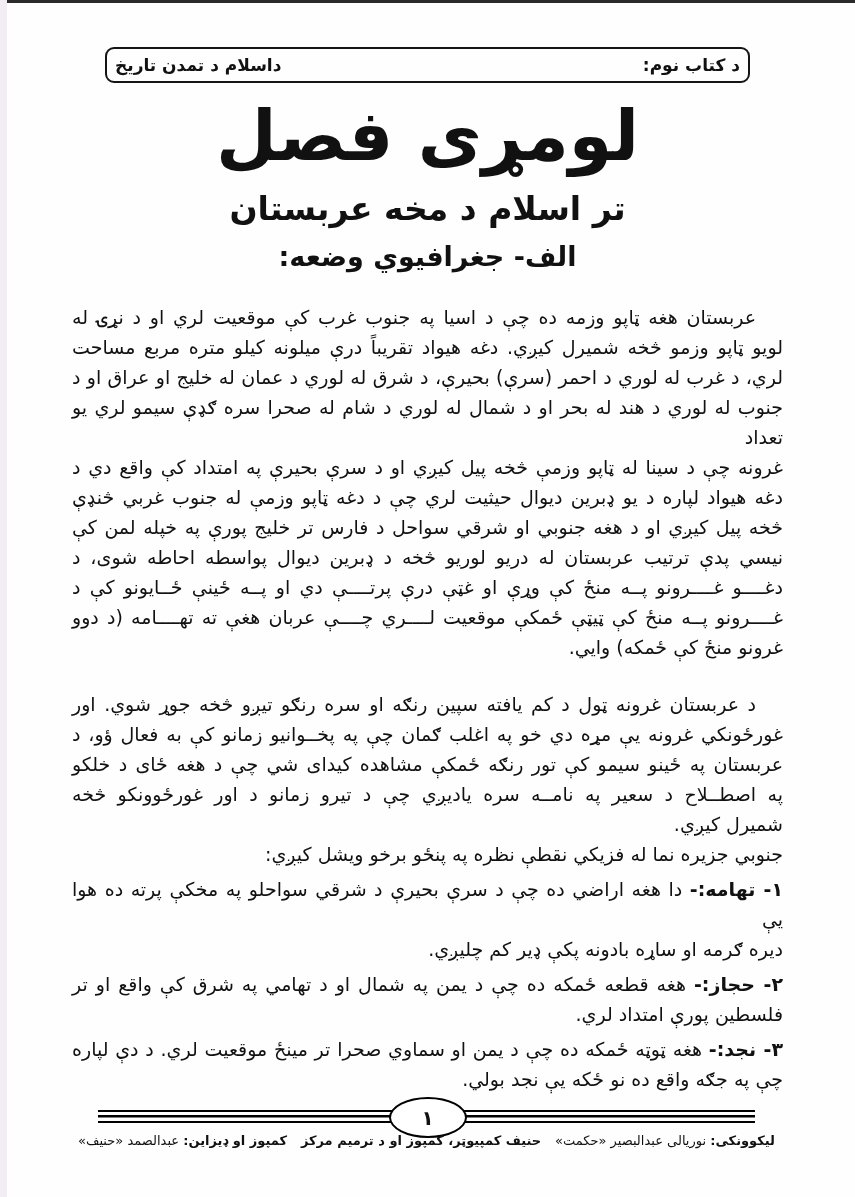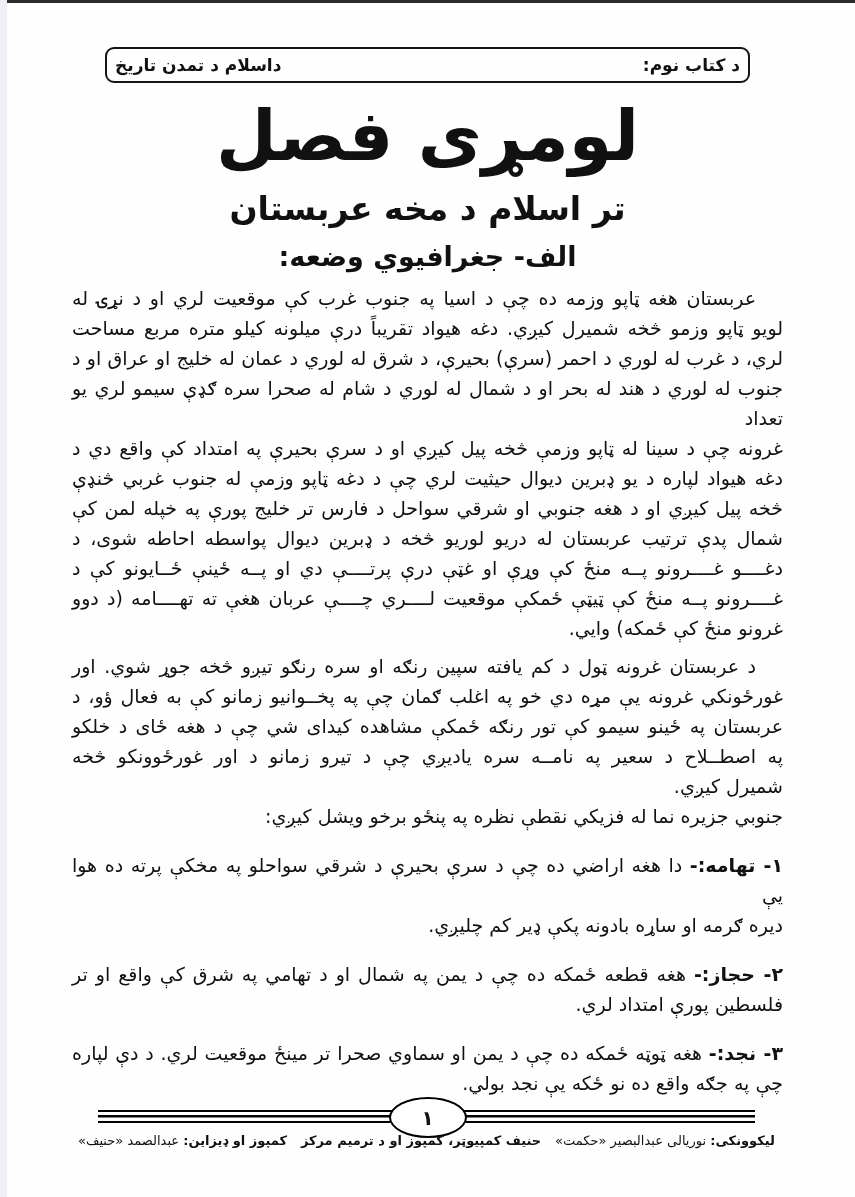--- a/index.html
+++ b/index.html
@@ -53,28 +53,28 @@
   }
   .section-heading{
     margin-top:8px;
     text-align:center;
     font-size:27px;
     line-height:36px;
     font-weight:bold;
   }
 
   .bodytext{font-size:19px;line-height:30px;}
-  .para{margin-top:8px;}
+  .para{margin-top:27px;}
   .jline{text-align:justify;text-align-last:justify;}
   .indent-first{padding-right:27px;}
   .rline{text-align:right;}
   .rline-inset{text-align:right;padding-left:78px;}
   .cline{text-align:right;}
   .bold{font-weight:bold;}
-  .item{margin-top:19px;}
+  .item{margin-top:5px;}
 
   
   .footer-rule{
     position:absolute;
     left:98px;right:100px;top:1110px;
     height:9px;
     border-top:2.5px solid #000;
     border-bottom:2.5px solid #000;
     background:linear-gradient(#000,#000) center/100% 2.5px no-repeat;
   }
@@ -121,21 +121,21 @@
 
     <div class="bodytext">
       <div class="para">
         <div class="jline indent-first">عربستان هغه ټاپو وزمه ده چې د اسیا په جنوب غرب کې موقعیت لري او د نړۍ له</div>
         <div class="jline">لویو ټاپو وزمو څخه شمیرل کیږي. دغه هیواد تقریباً درې میلونه کیلو متره مربع مساحت</div>
         <div class="jline">لري، د غرب له لوري د احمر (سرې) بحیرې، د شرق له لوري د عمان له خلیج او عراق او د</div>
         <div class="jline">جنوب له لوري د هند له بحر او د شمال له لوري د شام له صحرا سره ګډې سیمو لري یو تعداد</div>
         <div class="jline">غرونه چې د سینا له ټاپو وزمې څخه پیل کیږي او د سرې بحیرې په امتداد کې واقع دي د</div>
         <div class="jline">دغه هیواد لپاره د یو ډبرین دیوال حیثیت لري چې د دغه ټاپو وزمې له جنوب غربي څنډې</div>
         <div class="jline">څخه پیل کیږي او د هغه جنوبي او شرقي سواحل د فارس تر خلیج پورې په خپله لمن کې</div>
-        <div class="jline">شمال پدې ترتیب عربستان له دریو لوریو څخه د ډبرین دیوال پواسطه احاطه شوی، د</div>
+        <div class="jline">نیسي پدې ترتیب عربستان له دریو لوریو څخه د ډبرین دیوال پواسطه احاطه شوی، د</div>
         <div class="jline">دغــــو غــــرونو پــه منځ کې وړې او غټې درې پرتــــې دي او پــه ځینې ځــایونو کې د</div>
         <div class="jline">غــــرونو پــه منځ کې ټیټې ځمکې موقعیت لــــري چــــې عربان هغې ته تهــــامه (د دوو</div>
         <div class="rline-inset">غرونو منځ کې ځمکه) وايي.</div>
       </div>
 
       <div class="para">
         <div class="jline indent-first">د عربستان غرونه ټول د کم یافته سپین رنګه او سره رنګو تیږو څخه جوړ شوي. اور</div>
         <div class="jline">غورځونکي غرونه یې مړه دي خو په اغلب ګمان چې په پخــوانیو زمانو کې به فعال ؤو، د</div>
         <div class="jline">عربستان په ځینو سیمو کې تور رنګه ځمکې مشاهده کیدای شي چې د هغه ځای د خلکو</div>
         <div class="jline">په اصطــلاح د سعیر په نامــه سره یادیږي چې د تیرو زمانو د اور غورځوونکو څخه</div>

